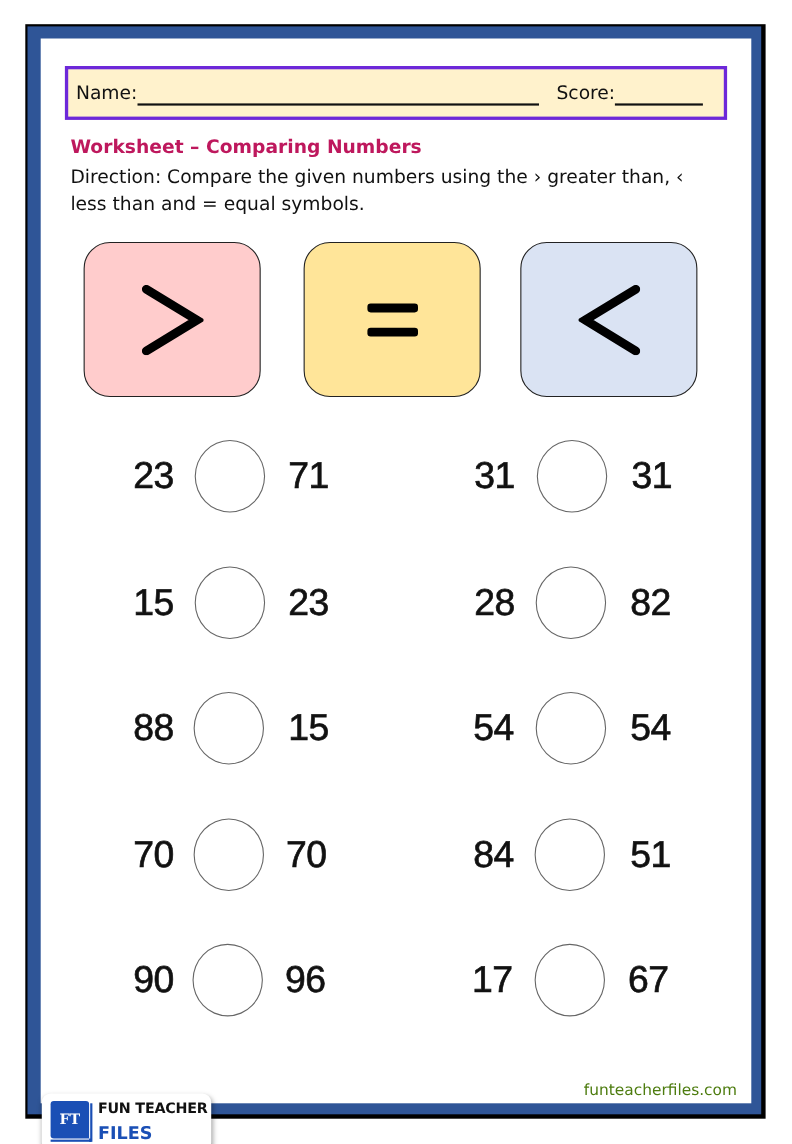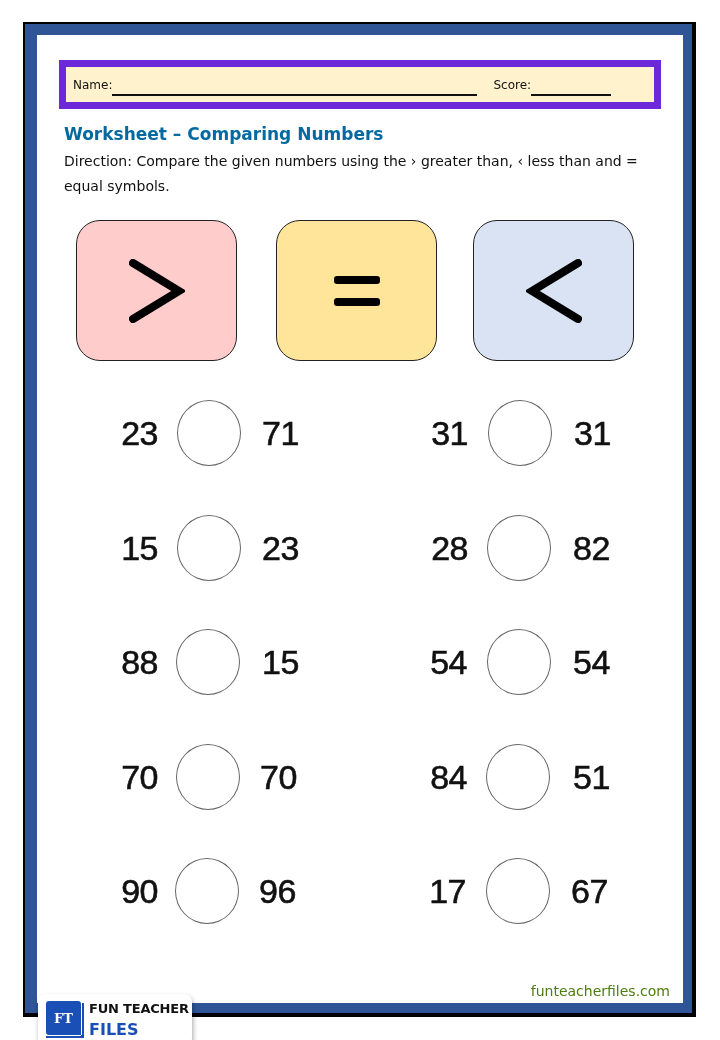--- a/index.html
+++ b/index.html
@@ -14,36 +14,36 @@
       position: absolute; left: 25px; top: 24px; width: 667px; height: 989px;
       background: #2f5597;
     }
     .page {
       position: absolute; left: 37px; top: 35px; width: 646px; height: 968px;
       background: #ffffff;
     }
 
     .namebox {
       position: absolute; left: 59px; top: 60px; width: 602px; height: 49px;
-      background: #fff2cc; border: 7px solid #6d28d9;
+      background: #fff2cc; border: 3px solid #6d28d9;
       display: flex; align-items: center; padding-left: 7px;
-      font-size: 12px; color: #111;
+      font-size: 17px; color: #111;
     }
     .namebox .lbl { white-space: pre; }
     .namebox .line { display: inline-block; border-bottom: 2px solid #111; height: 18px; transform: translateY(2px); }
     .namebox .name-line { width: 365px; margin-right: 16px; }
     .namebox .score-line { width: 80px; }
 
     .title {
       position: absolute; left: 64px; top: 124px;
-      font-size: 17px; font-weight: bold; color: #0369a1;
+      font-size: 17px; font-weight: bold; color: #be185d;
     }
     .direction {
       position: absolute; left: 64px; top: 149px; width: 590px;
-      font-size: 14px; line-height: 25px; color: #111;
+      font-size: 17px; line-height: 25px; color: #111;
     }
 
     .symbols { position: absolute; top: 220px; left: 0; width: 720px; height: 142px; }
     .sym {
       position: absolute; top: 0; width: 161px; height: 141px;
       border: 1.5px solid #222; border-radius: 24px;
       display: flex; align-items: center; justify-content: center;
     }
     .sym svg { display: block; }
     .sym-gt { left: 76px; }

